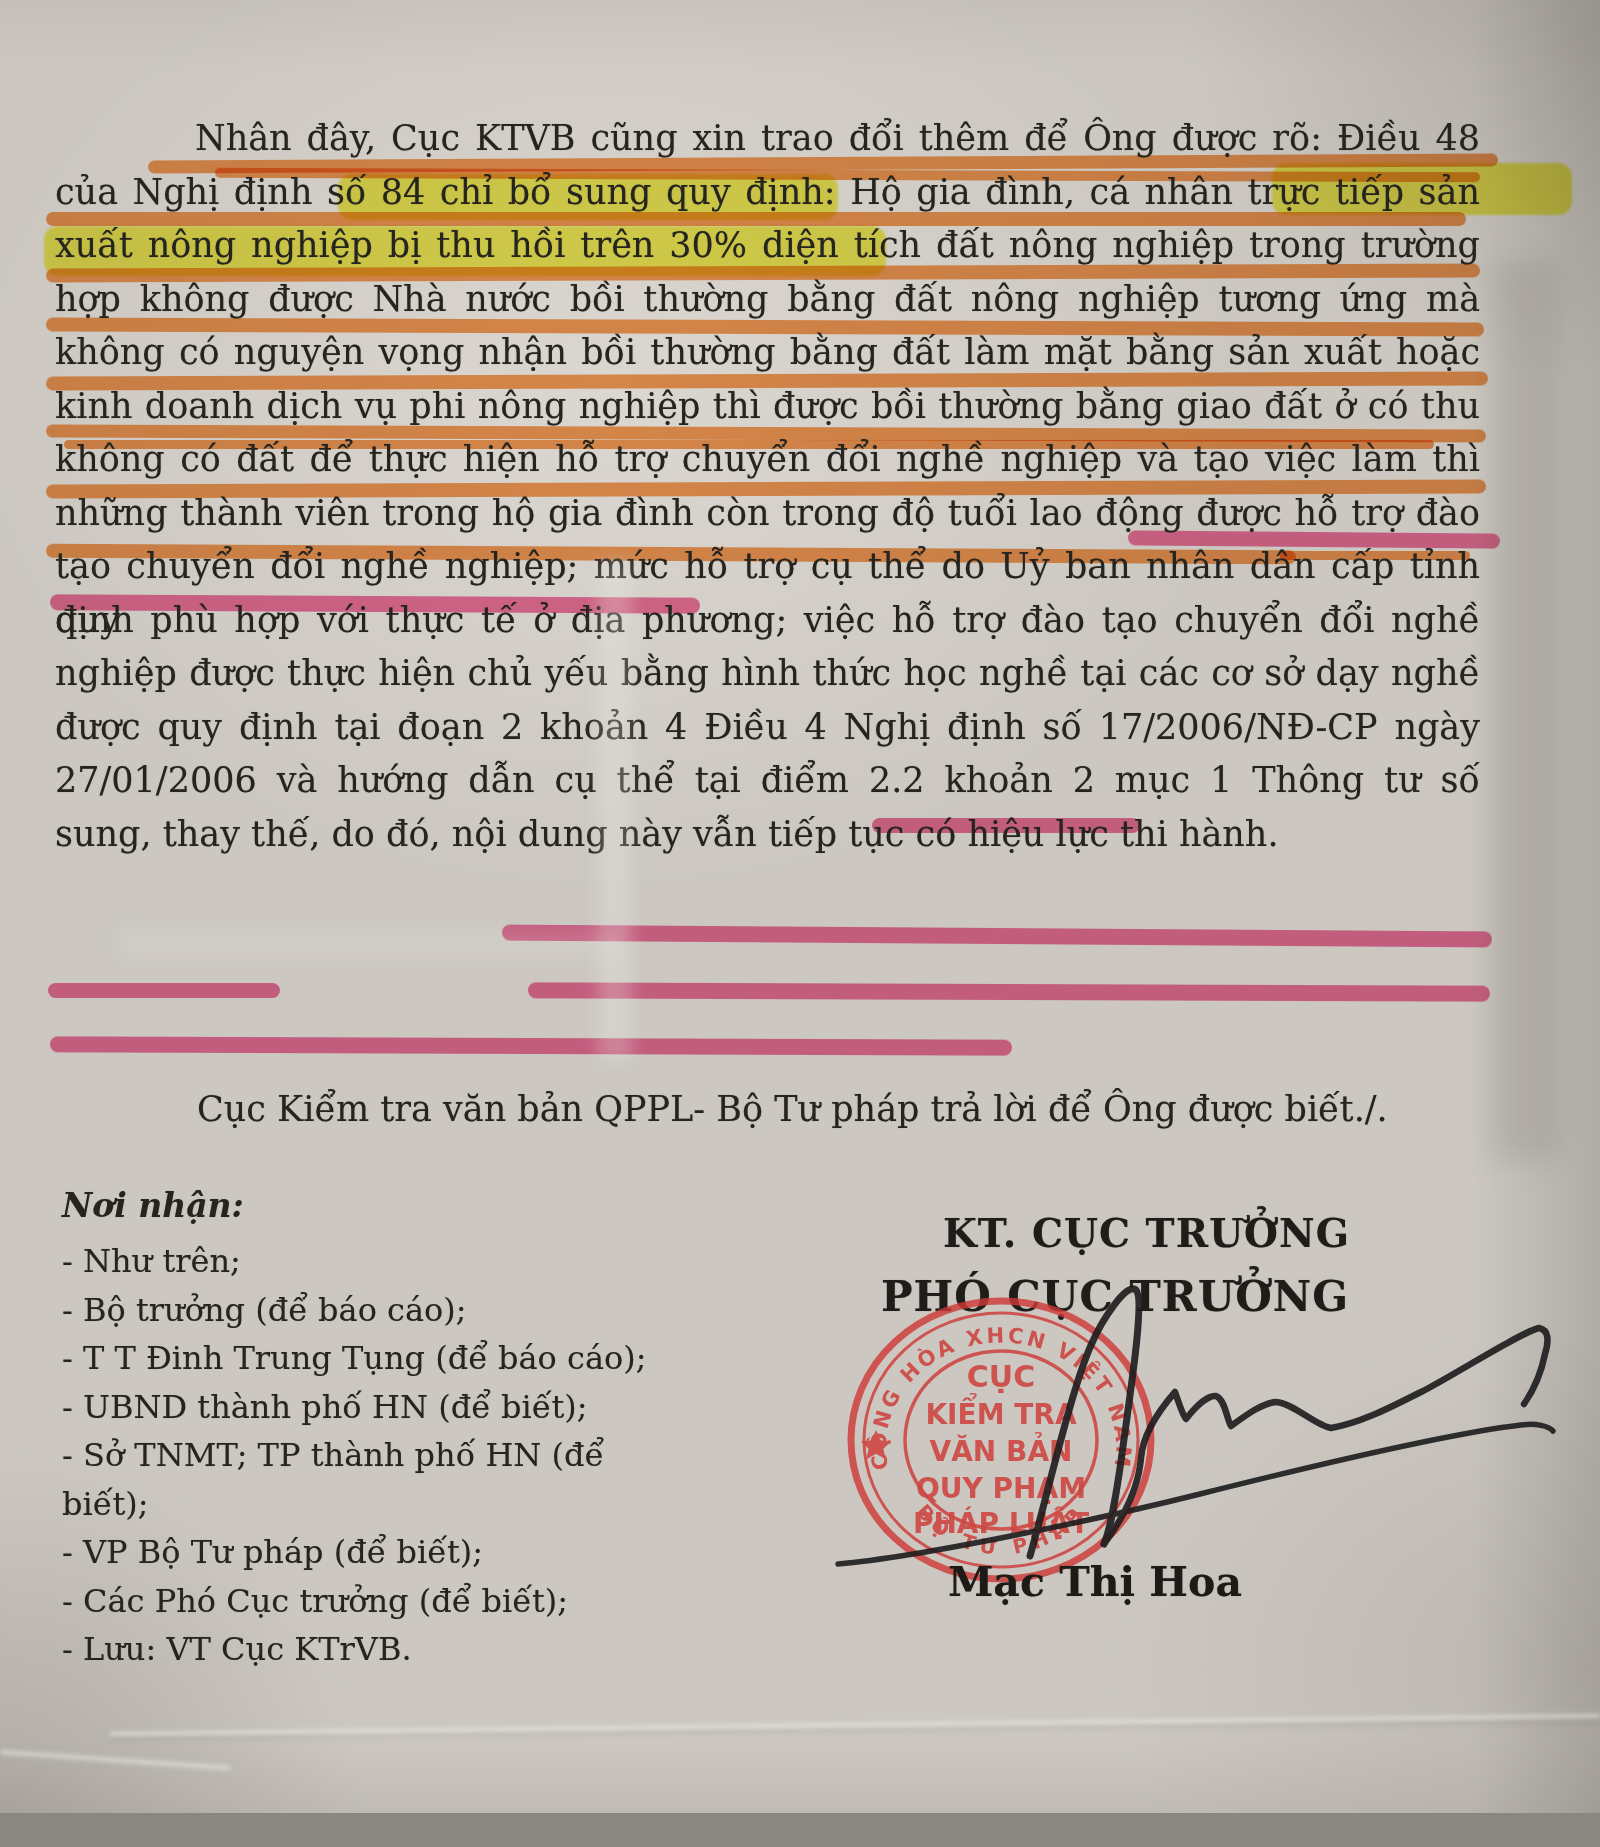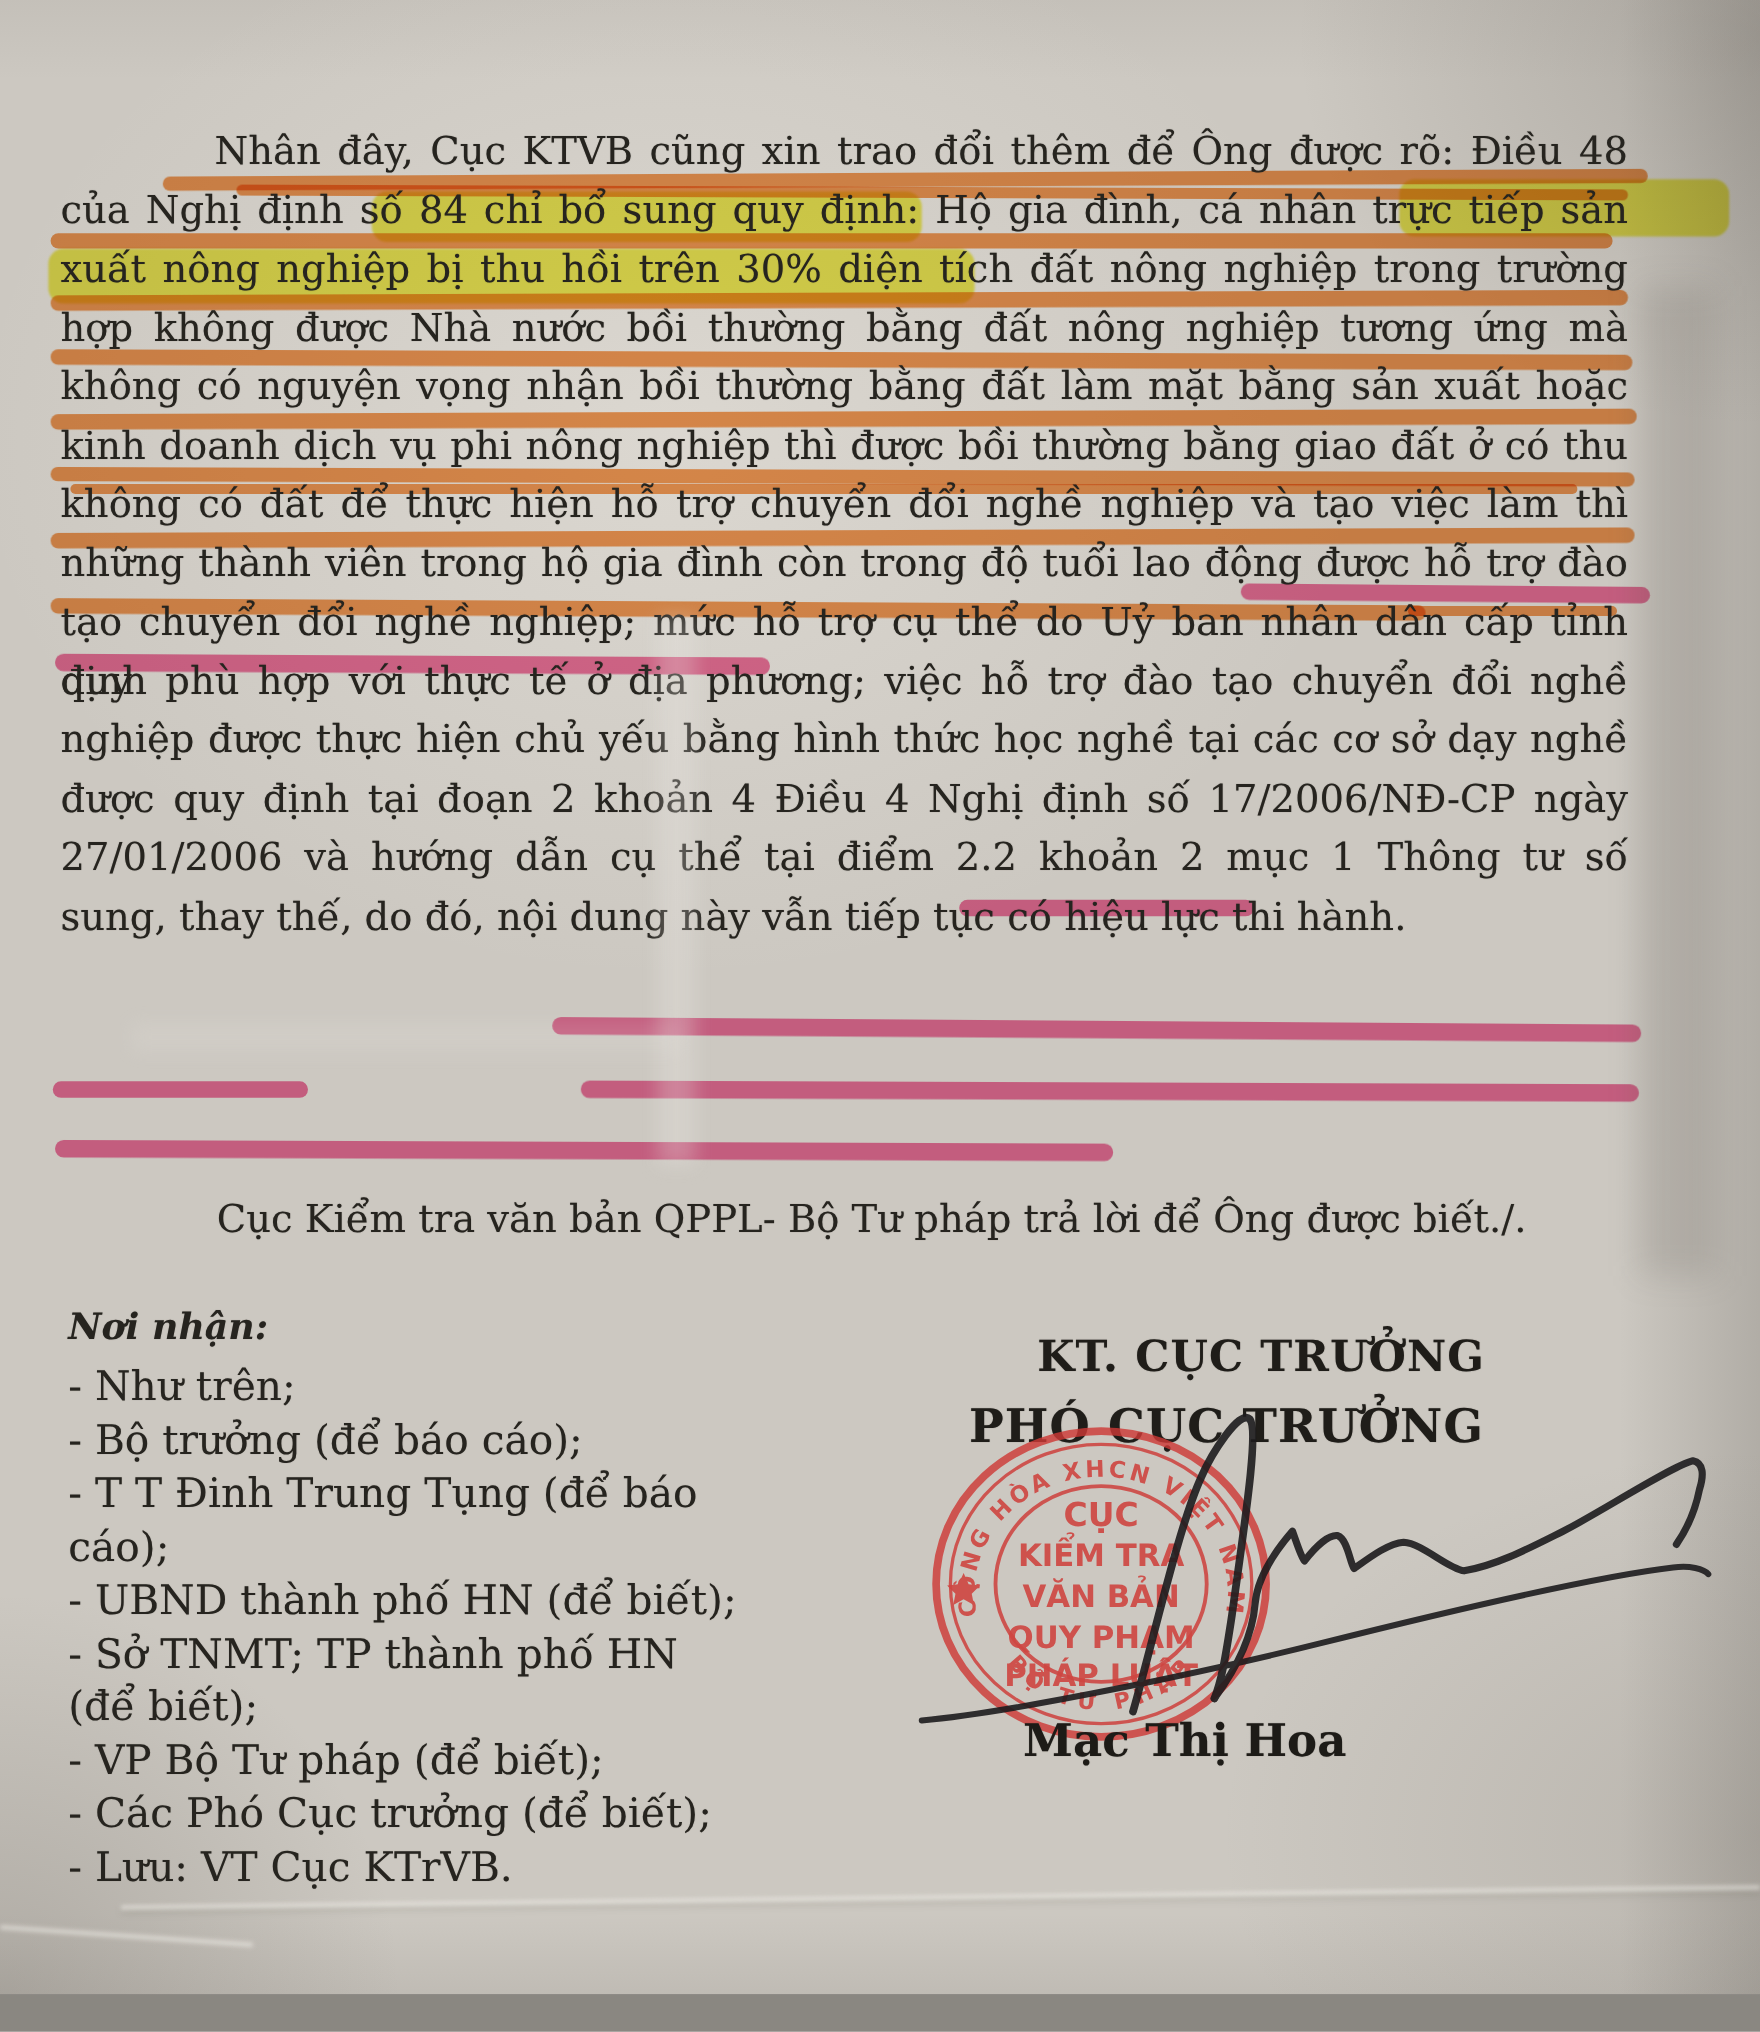--- a/index.html
+++ b/index.html
@@ -31,27 +31,27 @@
     font-size:35px;text-indent:142px;text-shadow:0 0 1px rgba(45,42,38,.4);
   }
   
   .hl{position:absolute;border-radius:8px;mix-blend-mode:multiply;}
   .hl.orange{background:#f5862f;opacity:.8;filter:blur(.6px);}
   .hl.pink{background:#f25f97;opacity:.85;filter:blur(.6px);}
   .hl.yellow{background:#f0ee2a;opacity:.78;filter:blur(1px);border-radius:14px;}
   
   .recipients{position:absolute;left:62px;top:1186px;width:620px;}
   .rec-head{font-size:33px;font-weight:bold;font-style:italic;margin-bottom:12px;text-shadow:0 0 1px rgba(45,42,38,.35);}
-  .rec-item{font-size:37px;line-height:48.5px;text-shadow:0 0 1px rgba(45,42,38,.3);}
+  .rec-item{font-size:32px;line-height:48.5px;text-shadow:0 0 1px rgba(45,42,38,.3);}
   
   .sign-title1{position:absolute;left:880px;top:1210px;width:470px;text-align:right;
     font-size:39px;font-weight:bold;letter-spacing:1px;color:#1f1d19;text-shadow:0 0 1px rgba(45,42,38,.45);}
   .sign-title2{position:absolute;left:880px;top:1272px;width:470px;text-align:center;
     font-size:42px;font-weight:bold;letter-spacing:1px;color:#1f1d19;text-shadow:0 0 1px rgba(45,42,38,.45);}
-  .signer-name{position:absolute;left:930px;top:1558px;width:330px;
+  .signer-name{position:absolute;left:930px;top:1558px;width:330px;text-align:center;
     font-size:41px;font-weight:bold;color:#1d1b17;text-shadow:0 0 1px rgba(45,42,38,.4);}
   .stamp-wrap{position:absolute;left:843px;top:1295px;width:316px;height:292px;opacity:.92;}
   .sig-wrap{position:absolute;left:800px;top:1268px;width:770px;height:332px;}
   
   .crease{position:absolute;background:rgba(246,244,238,.55);filter:blur(2px);}
   .crease.shadowed{box-shadow:0 3px 6px rgba(70,65,58,.18);}
   .streak{position:absolute;background:rgba(238,235,229,.28);filter:blur(8px);}
   .shade{position:absolute;filter:blur(14px);}
 </style>
 </head>

